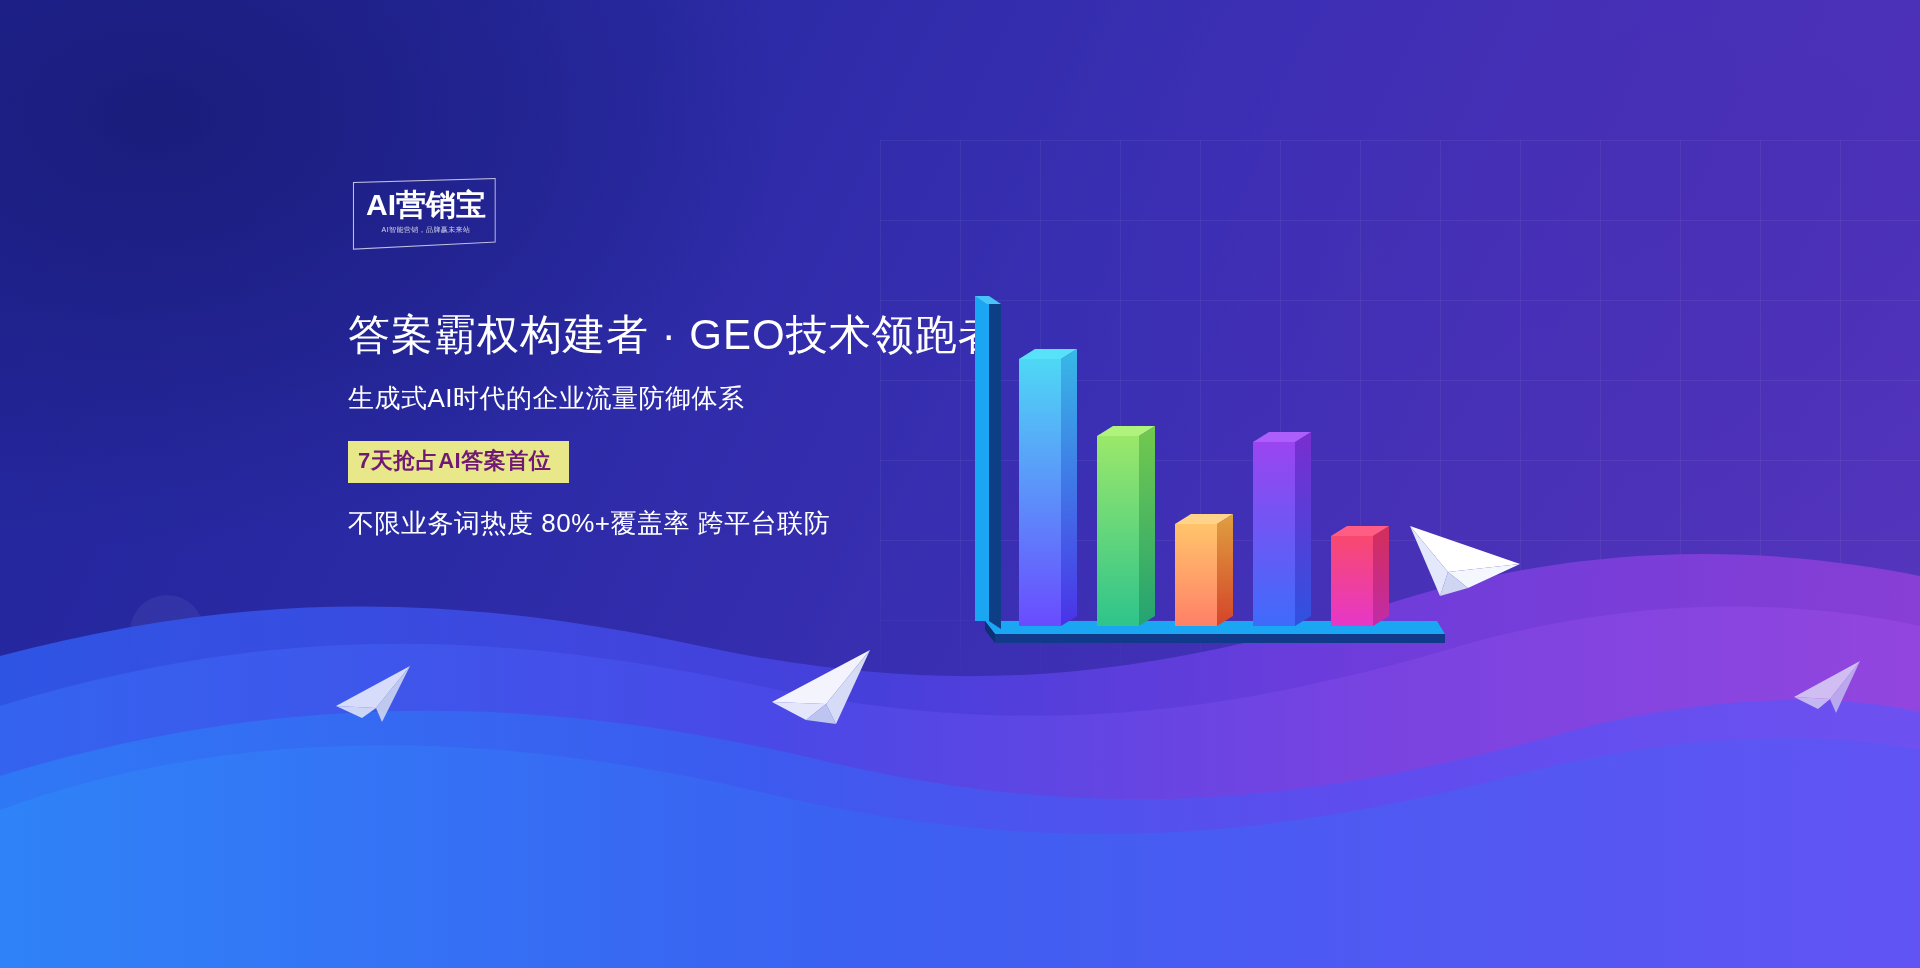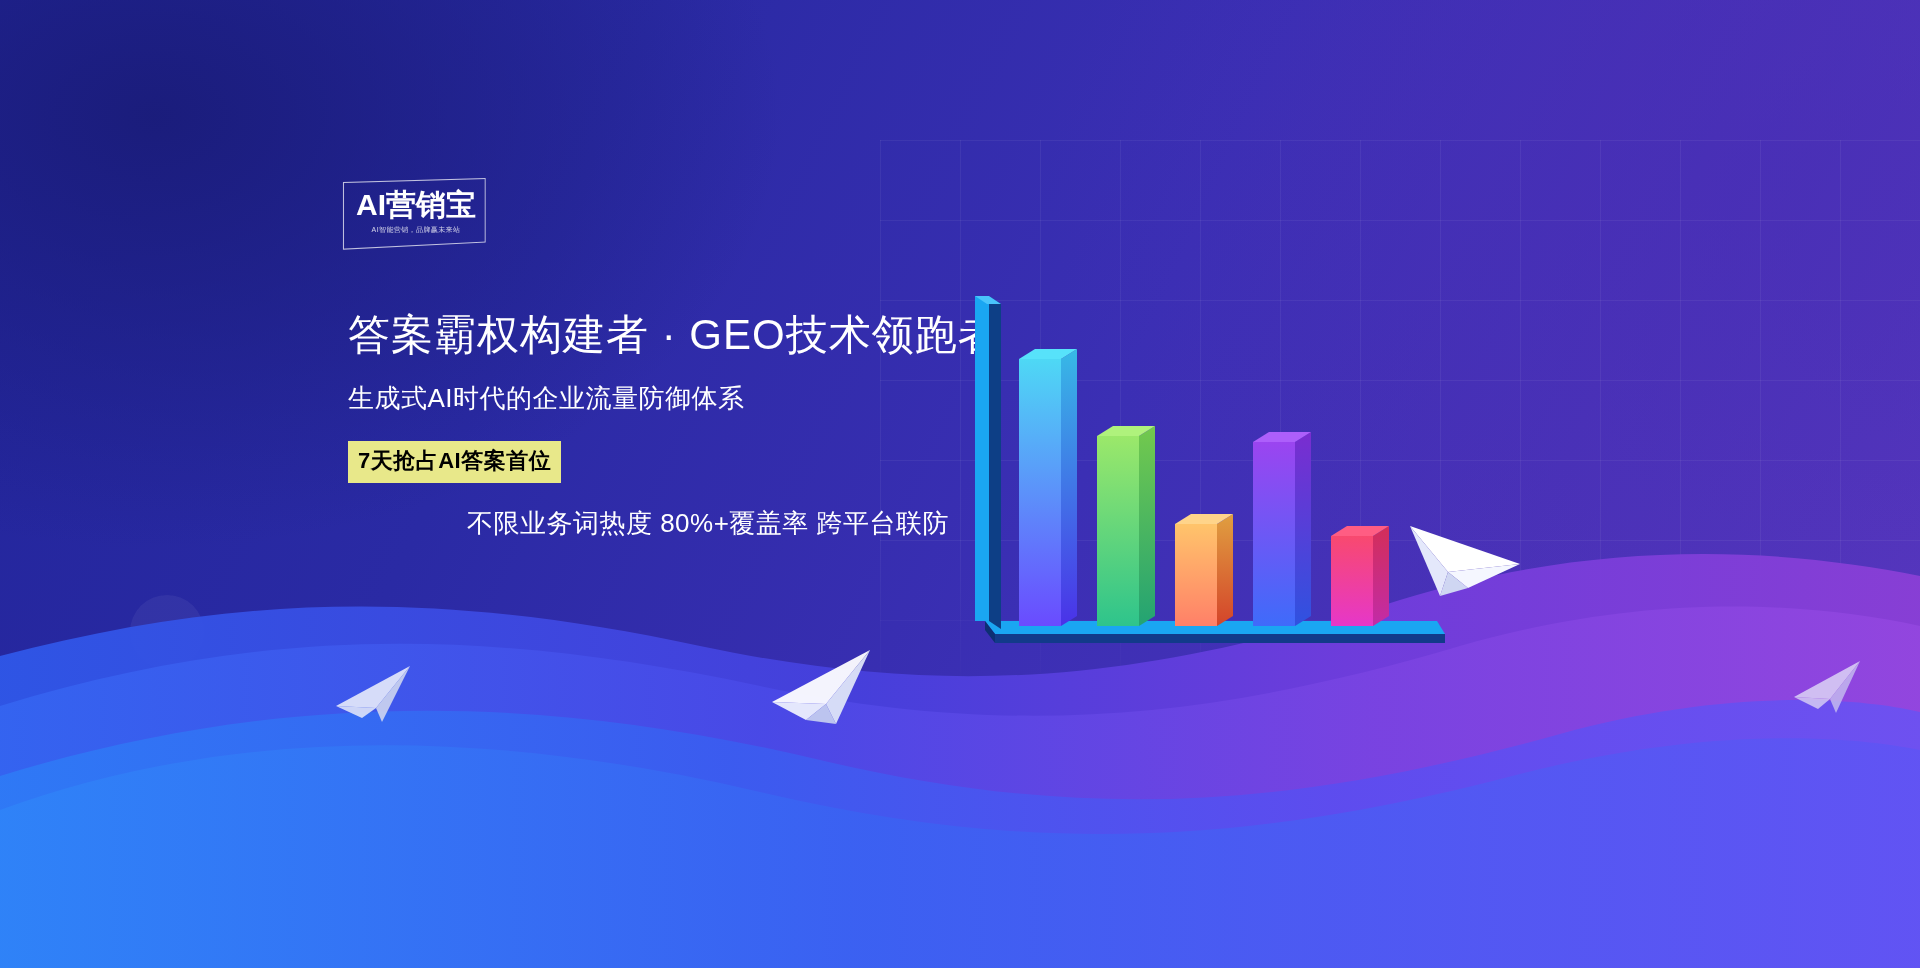--- a/index.html
+++ b/index.html
@@ -37,21 +37,21 @@
   .bg-dot { position: absolute; border-radius: 50%; background: rgba(255,255,255,0.055); }
   .dot1 { left: 130px; top: 595px; width: 74px; height: 74px; }
   .dot2 { left: 1425px; top: 905px; width: 150px; height: 150px; background: rgba(255,255,255,0.04);}
 
   
   .waves { position: absolute; left:0; bottom:0; width: 1920px; height: 430px; }
   .waves svg { display:block; width: 1920px; height: 430px; }
 
   
   .logo-wrap {
-    position: absolute; left: 344px; top: 180px;
+    position: absolute; left: 354px; top: 180px;
     width: 144px; height: 66px;
   }
   .logo-frame {
     position: absolute; inset: 0;
     border: 1.6px solid rgba(255,255,255,0.72);
     transform: perspective(420px) rotateY(8deg) skewY(-2.2deg);
   }
   .logo-text {
     position: absolute; left: 50%; top: 10px; transform: translateX(-50%);
     color: #ffffff; font-size: 30px; font-weight: bold;
@@ -80,28 +80,28 @@
     line-height: 1.3;
     letter-spacing: 0.5px;
     margin: 0 0 26px 0;
     white-space: nowrap;
   }
   .sub.second { margin-bottom: 22px; }
   .highlight-row { margin: 0 0 24px 0; }
   .highlight {
     display: inline-block;
     background: #e8e88a;
-    color: #000000;
+    color: #701a75;
     font-size: 22px;
     font-weight: bold;
     letter-spacing: 0.5px;
-    padding: 5px 10px 7px 10px;
+    padding: 5px 18px 7px 10px;
     white-space: nowrap;
   }
-  .sub.last { margin-bottom: 0; text-align: center; }
+  .sub.last { margin-bottom: 0; }
 
   
   .chart { position: absolute; left: 975px; top: 296px; width: 470px; height: 370px; }
   .chart svg { display: block; }
 
   
   .plane { position: absolute; }
 </style>
 </head>
 <body>

